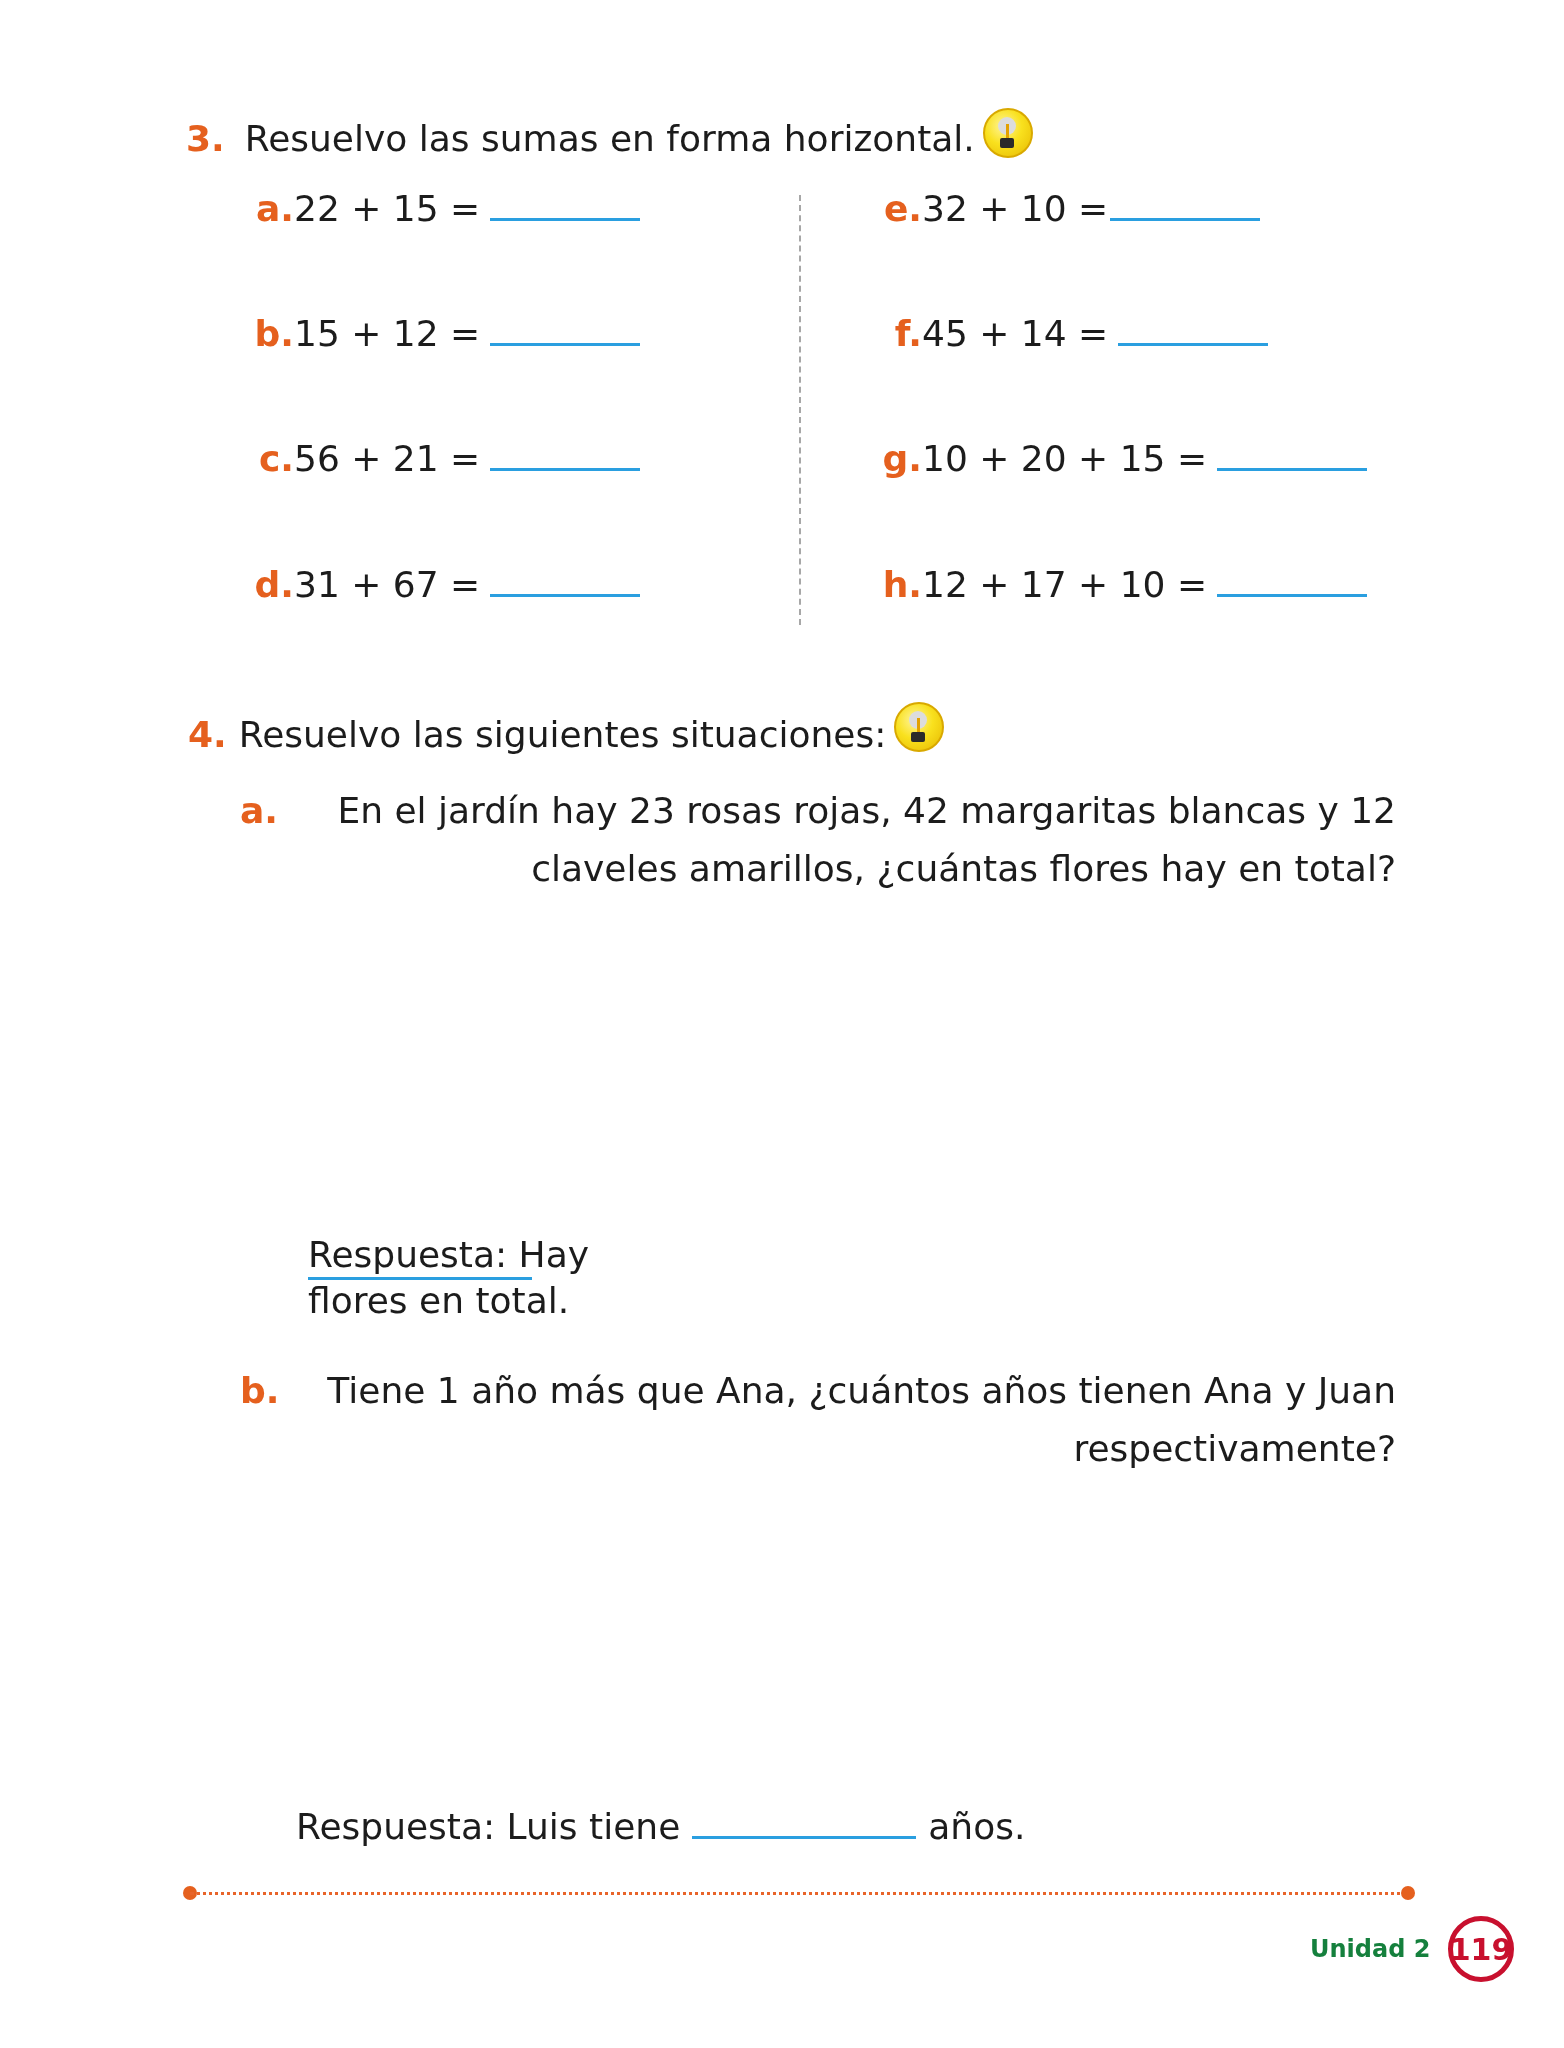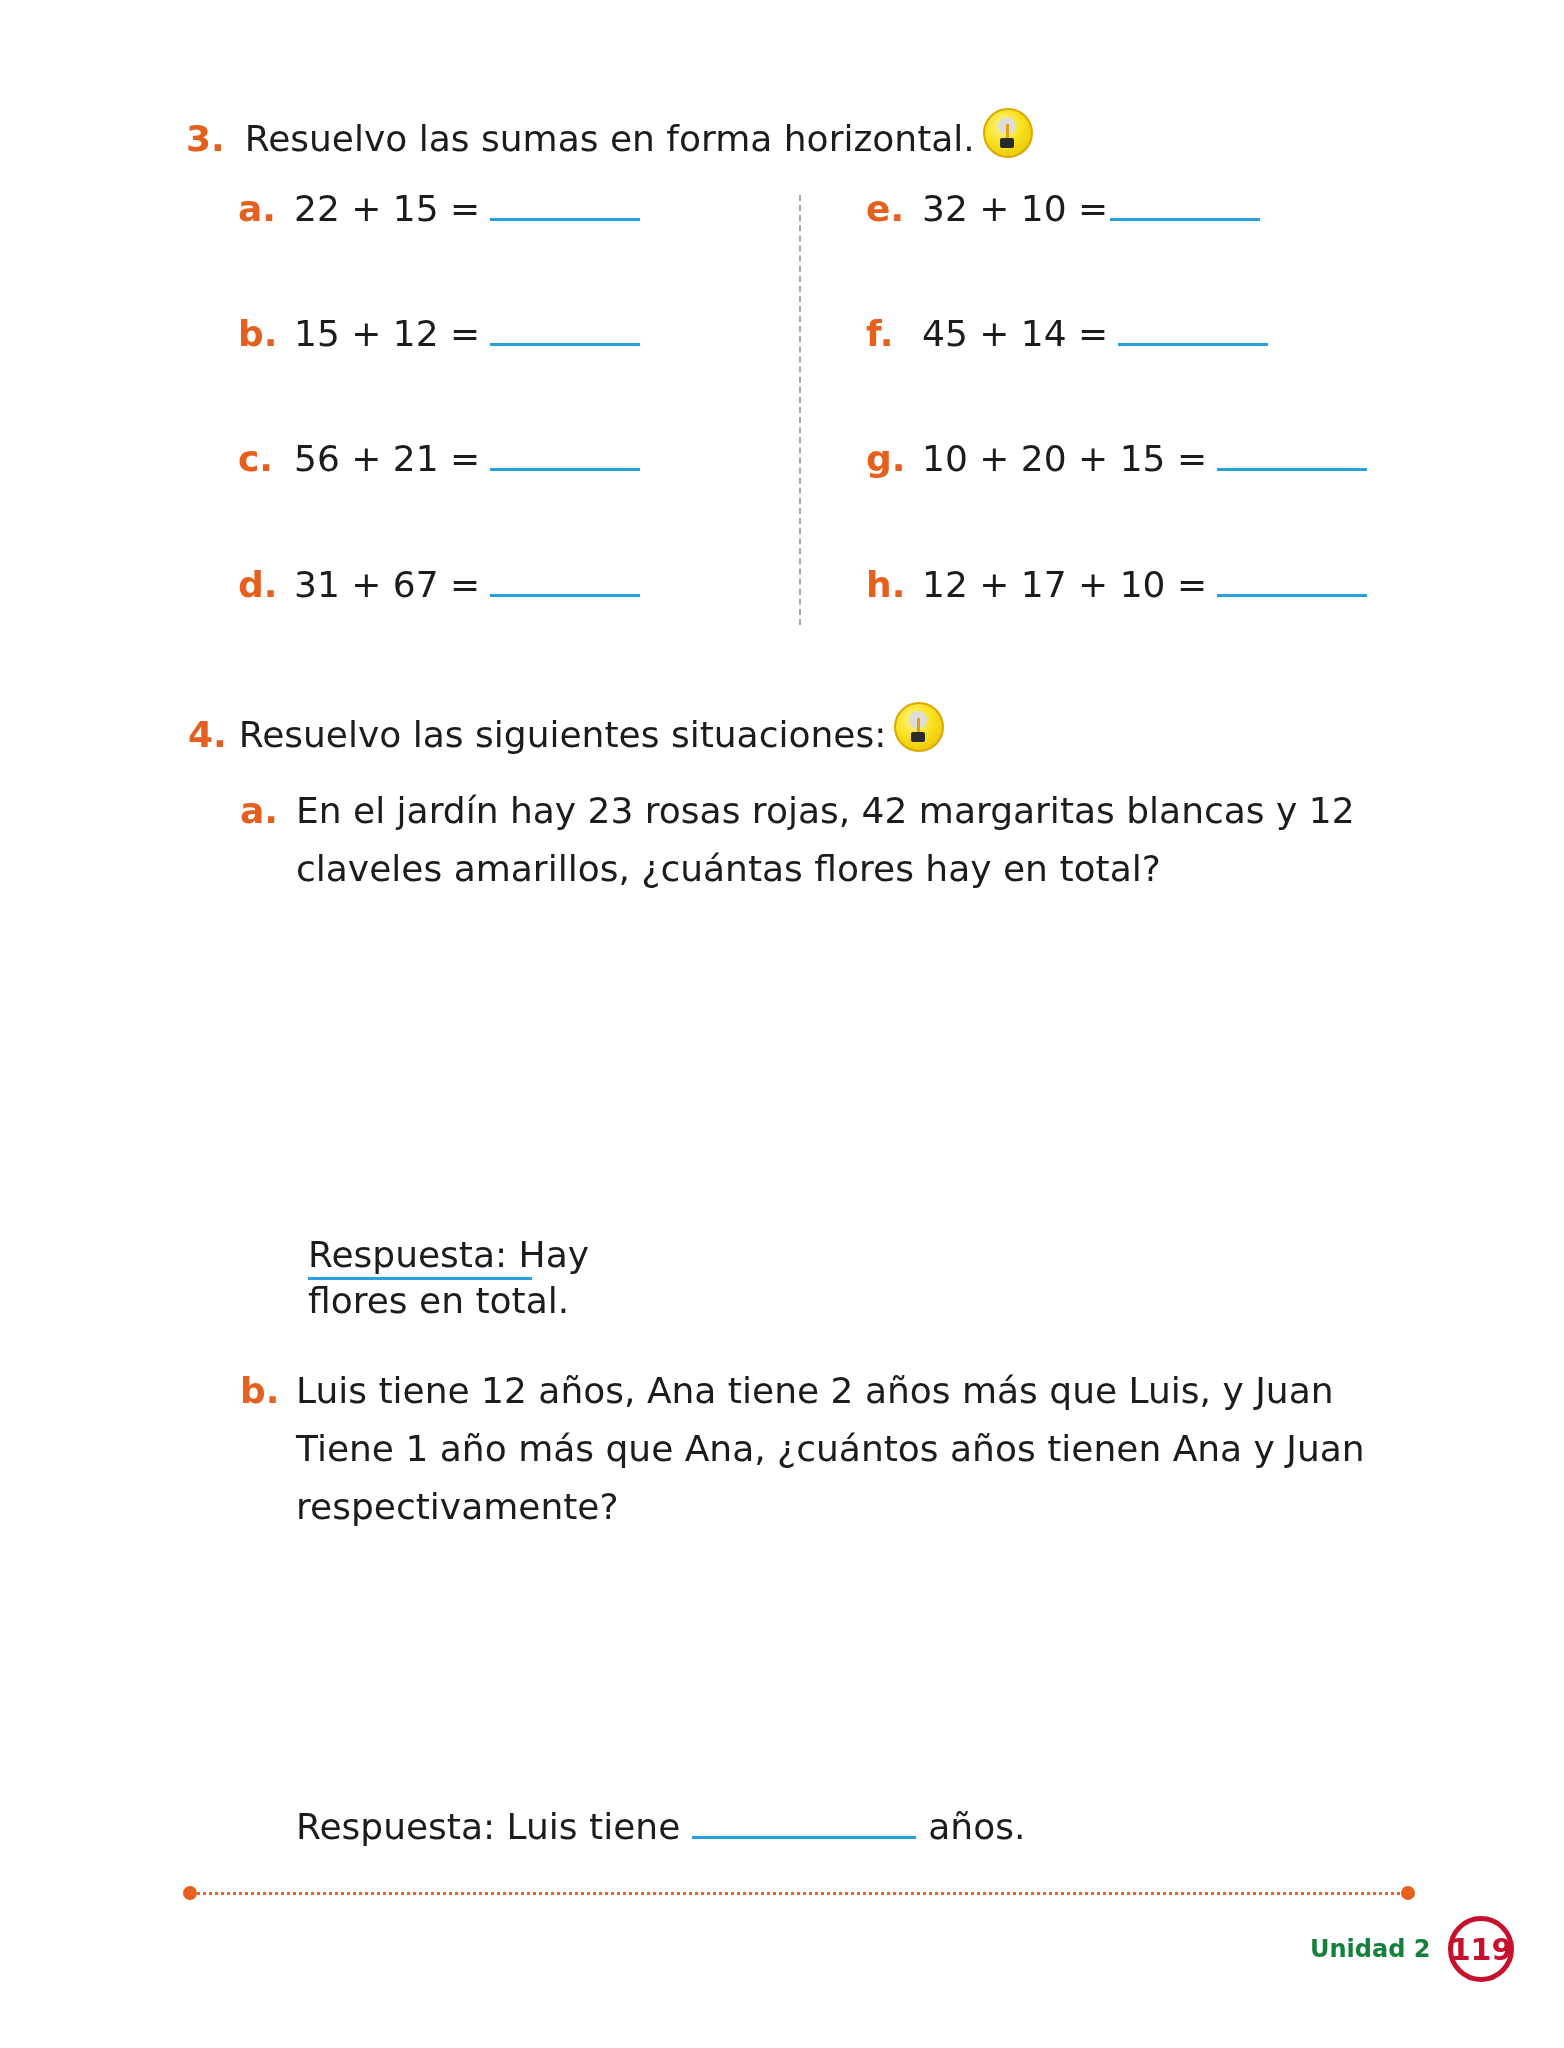--- a/index.html
+++ b/index.html
@@ -1,18 +1,18 @@
 <!DOCTYPE html>
 <html><head>
 <meta charset="utf-8">
 <style>
   html, body { margin:0; padding:0; background:#ffffff; }
   body { width:1564px; height:2048px; position:relative; overflow:hidden;
          font-family:"DejaVu Sans", sans-serif; color:#1c1c1c; }
-  .abs { position:absolute; }
+  .abs { position:absolute;text-align:right; }
   .num { color:#e5601e; font-weight:bold; }
   .q-title { font-size:36px; white-space:nowrap; }
   .q-title .num { font-size:36px; margin-right:20px; }
   .item { font-size:36px; white-space:nowrap; display:flex; align-items:baseline; }
   .item .letter { color:#e5601e; font-weight:bold; width:56px; display:inline-block; }
   .blank { display:inline-block; border-bottom:3px solid #2a9fe0; height:2px; vertical-align:baseline; margin-left:10px; }
   .bulb { display:inline-block; width:46px; height:46px; border-radius:50%;
           background:radial-gradient(circle at 40% 35%, #fff59a 0%, #f9e11e 45%, #e6b800 100%);
           border:2px solid #d9a900; position:relative; vertical-align:top; margin-left:8px; }
   .bulb .glass { position:absolute; left:13px; top:7px; width:18px; height:18px; border-radius:50%; background:#dcdcdc; }
@@ -92,21 +92,20 @@
 </div>
 
 <div class="abs answer" style="left:296px; top:1234px;flex-direction:column;">
   <span>Respuesta: Hay</span>
   <span class="blank" style="width:224px;"></span>
   <span>flores en total.</span>
 </div>
 
 <div class="abs para" style="left:296px; top:1362px; width:1100px;">
   <span class="letter">b.</span>
-  <div>Luis tiene 12 años, Ana tiene 2 años más que Luis, y Juan</div>
   <div>Tiene 1 año más que Ana, ¿cuántos años tienen Ana y Juan</div>
   <div>respectivamente?</div>
 </div>
 
 <div class="abs answer" style="left:296px; top:1806px;">
   <span>Respuesta: Luis tiene</span>
   <span class="blank" style="width:224px;"></span>
   <span style="margin-left:0;">años.</span>
 </div>
 

